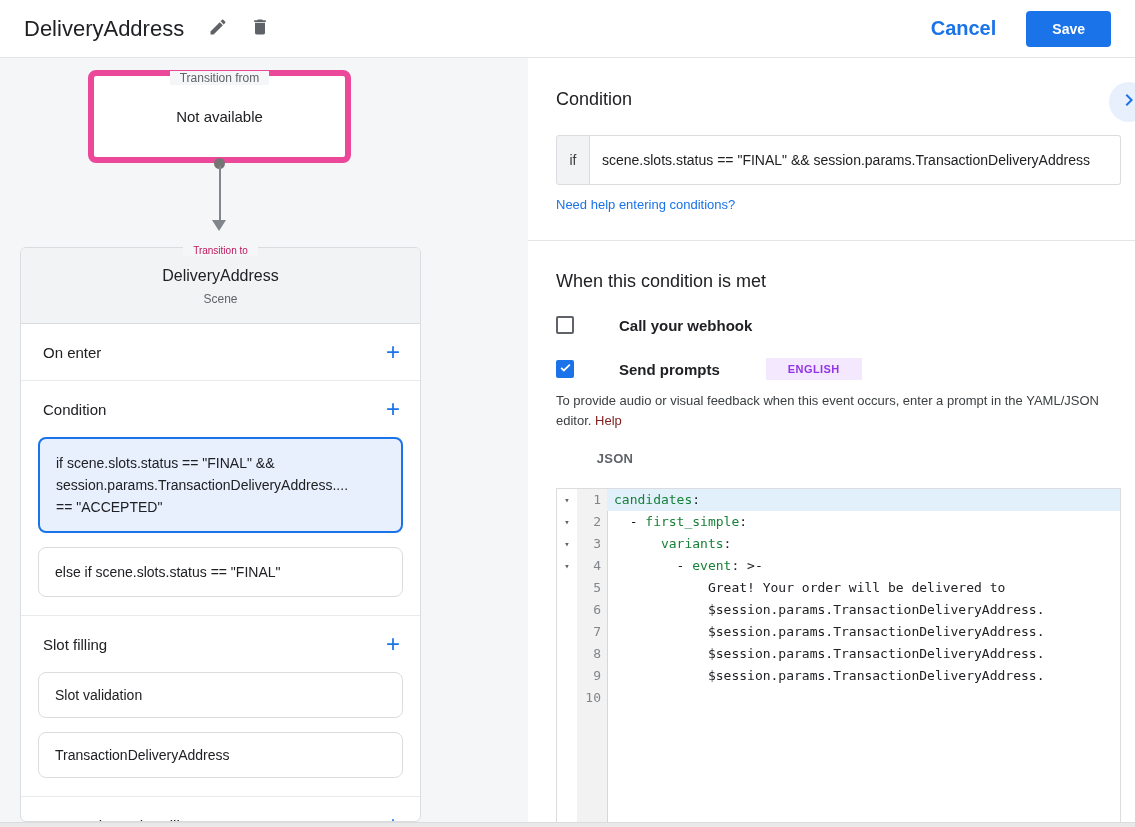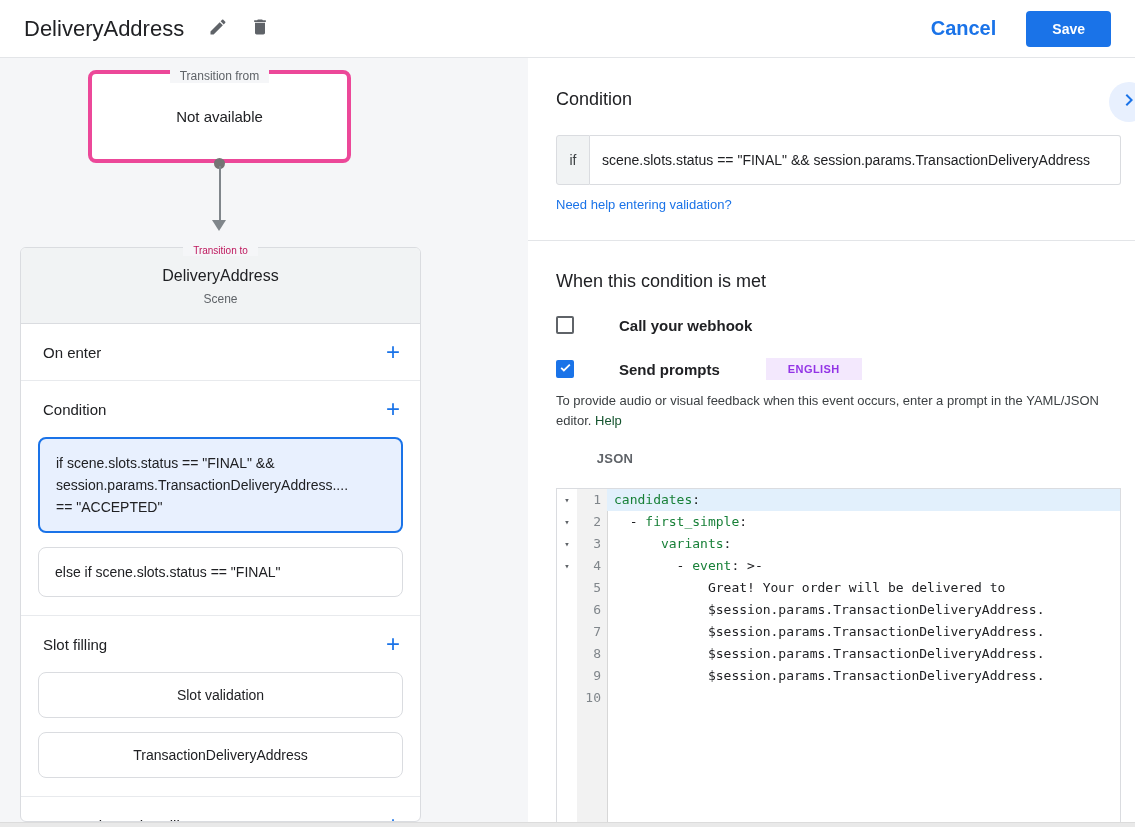--- a/index.html
+++ b/index.html
@@ -15,21 +15,21 @@
   .icon-btn svg { fill:#5f6368; }
   .topbar-spacer { flex:1; }
   .cancel-btn { color:#1a73e8; font-size:20px; font-weight:bold; margin-right:30px; cursor:pointer; }
   .save-btn { background:#1a73e8; color:#fff; font-size:14px; font-weight:bold; border:none;
               border-radius:4px; padding:10px 26px; cursor:pointer; }
 
   
   .canvas { position:absolute; top:58px; left:0; width:528px; height:769px; background:#f5f6f8; }
 
   .from-box { position:absolute; left:88px; top:12px; width:263px; height:93px; background:#fff;
-              border:4px solid #ec4899; border-radius:8px; display:flex; align-items:center; justify-content:center; }
+              border:6px solid #ec4899; border-radius:8px; display:flex; align-items:center; justify-content:center; }
   .box-legend { position:absolute; top:-8px; left:0; right:0; text-align:center; pointer-events:none; }
   .box-legend span { font-size:12px; color:#5f6368; background:#f5f6f8; padding:0 10px; }
   .from-box .value { font-size:15px; color:#202124; }
 
   .connector-dot { position:absolute; left:214px; top:100px; width:11px; height:11px; border-radius:50%; background:#757575; }
   .connector-line { position:absolute; left:218.5px; top:108px; width:2px; height:56px; background:#80868b; }
   .connector-arrow { position:absolute; left:212px; top:162px; width:0; height:0;
                      border-left:7px solid transparent; border-right:7px solid transparent; border-top:11px solid #80868b; }
 
   .scene-card { position:absolute; left:20px; top:189px; width:401px; height:575px; background:#fff;
@@ -47,21 +47,21 @@
   .plus { color:#1a73e8; font-size:24px; font-weight:300; line-height:20px; cursor:pointer; }
   .sect { border-bottom:1px solid #e8eaed; }
   .sect.no-border { border-bottom:none; }
 
   .cond-box { margin:0 17px 14px 17px; border:1px solid #dadce0; border-radius:8px; background:#fff;
               padding:13px 16px; font-size:14px; color:#202124; line-height:22px; white-space:pre-line; cursor:pointer; }
   .cond-box.selected { background:#e8f0fe; border:2px solid #1a73e8; }
   .pad-b { padding-bottom:4px; }
 
   .item-box { margin:0 17px 14px 17px; border:1px solid #dadce0; border-radius:8px; background:#fff;
-              padding:14px 16px; font-size:14px; color:#202124; cursor:pointer;text-align:center; }
+              padding:14px 16px; font-size:14px; color:#202124; cursor:pointer; }
 
   
   .panel { position:absolute; top:58px; left:528px; width:607px; height:769px; background:#fff; padding:0 14px 0 28px; }
   .panel-h { font-size:18px; color:#202124; line-height:22px; }
   .h-cond { margin-top:30px; }
   .chevron-btn { position:absolute; top:24px; right:-14px; width:40px; height:40px; border-radius:50%;
                  background:#e8f0fe; display:flex; align-items:center; justify-content:center; cursor:pointer; z-index:3; }
   .chevron-btn svg { fill:#1a73e8; }
 
   .if-row { display:flex; margin-top:25px; height:50px; }
@@ -77,21 +77,21 @@
   .check-row { display:flex; align-items:center; margin-top:24px;gap:28px; }
   .checkbox { width:18px; height:18px; border:2px solid #5f6368; border-radius:2px; background:#fff;
               margin-right:17px; cursor:pointer; flex:none; }
   .checkbox.checked { border-color:#1a73e8; background:#1a73e8; display:flex; align-items:center; justify-content:center; }
   .checkbox.checked svg { fill:none; stroke:#fff; stroke-width:3; }
   .check-label { font-size:15px; font-weight:bold; color:#202124; }
   .lang-badge { margin-left:18px; background:#f3e8fd; color:#9334e6; font-size:11px; font-weight:bold;
                 letter-spacing:0.4px; padding:5px 22px; border-radius:0; }
 
   .hint { margin-top:11px; font-size:13px; color:#3c4043; line-height:20px; max-width:565px; }
-  .hint a { color:#14532d; text-decoration:none; cursor:pointer; }
+  .hint a { color:#7f1d1d; text-decoration:none; cursor:pointer; }
 
   .tabs { display:flex; margin-top:9px; }
   .tab { width:118px; height:36px; display:flex; align-items:center; justify-content:center;
          font-size:13px; font-weight:bold; letter-spacing:0.3px; color:#5f6368; cursor:pointer; }
   .tab.active { background:#e8f0fe; color:#1a73e8; }
 
   .editor { position:relative; margin-top:12px; width:565px; height:344px; border:1px solid #dadce0;
             background:#fff; overflow:hidden; font-family:"DejaVu Sans Mono", monospace; font-size:13px; }
   .editor::before { content:""; position:absolute; left:20px; top:0; bottom:0; width:30px;
                     background:#f2f2f2; border-right:1px solid #d7d7d7; }
@@ -192,21 +192,21 @@
           </svg></span>
     </div>
 
     <div class="panel-h h-cond">Condition</div>
 
     <div class="if-row">
       <div class="if-cell">if</div>
       <div class="if-input">scene.slots.status == "FINAL" &amp;&amp; session.params.TransactionDeliveryAddress</div>
     </div>
 
-    <a class="help-link">Need help entering validation?</a>
+    <a class="help-link">Need help entering conditions?</a>
 
     <div class="panel-divider"></div>
 
     <div class="panel-h h-when">When this condition is met</div>
 
     <div class="check-row">
       <div class="checkbox"></div>
       <span class="check-label">Call your webhook</span>
     </div>
 

